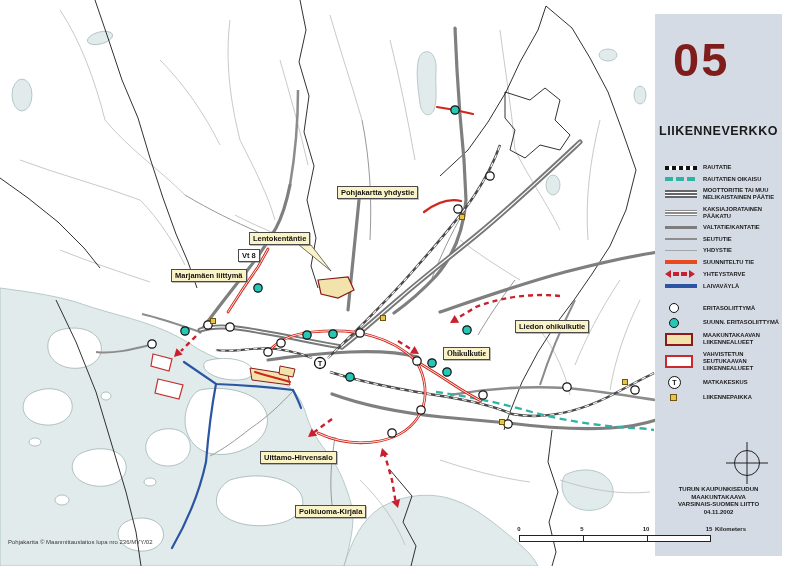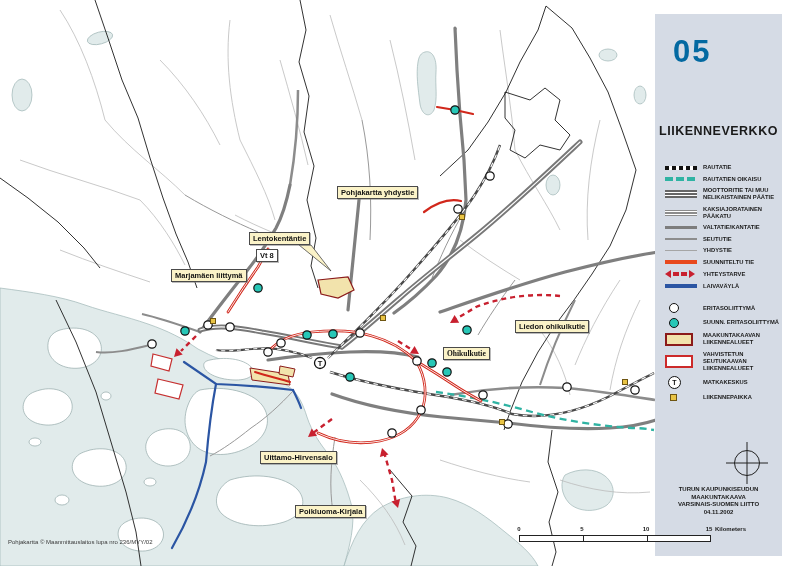--- a/index.html
+++ b/index.html
@@ -2,22 +2,22 @@
 <html><head>
 <meta charset="utf-8">
 <style>
   html,body{margin:0;padding:0;background:#fff;}
   #page{position:relative;width:800px;height:566px;background:#fff;overflow:hidden;
         font-family:"Liberation Sans",sans-serif;}
   #map-svg{position:absolute;left:0;top:0;}
 
   
   #panel{position:absolute;left:655px;top:14px;width:127px;height:542px;background:#D5DBE5;}
-  #sheet-number{position:absolute;left:18px;top:22px;font-size:31px;font-weight:bold;
-                color:#0369a1;letter-spacing:2px;line-height:1;}
+  #sheet-number{position:absolute;left:18px;top:22px;font-size:47px;font-weight:bold;
+                color:#7f1d1d;letter-spacing:2px;line-height:1;}
   #panel-title{position:absolute;left:0;top:110px;width:100%;text-align:center;
                font-size:12.5px;font-weight:bold;color:#1a1a1a;letter-spacing:0.5px;}
   #legend{position:absolute;left:10px;top:150px;width:114px;}
   .lg-row{display:flex;align-items:center;margin-bottom:4.5px;}
   .lg-sw{flex:0 0 32px;margin-right:6px;display:flex;align-items:center;justify-content:flex-start;}
   .lg-label{font-size:5.8px;line-height:7px;color:#1a1a1a;width:84px;font-weight:bold;}
   .sw-line{width:32px;}
   .sw-rautatie{height:4px;background:repeating-linear-gradient(90deg,#111 0 4px,#fff 4px 7px);}
   .sw-oikaisu{height:4px;background:repeating-linear-gradient(90deg,#2FB3A3 0 8px,rgba(0,0,0,0) 8px 11px);}
   .sw-moottoritie{height:8px;background:linear-gradient(#666 0 2px,#fff 2px 3px,#666 3px 5px,#fff 5px 6px,#666 6px 8px);}
@@ -265,21 +265,21 @@
       <rect x="210.5" y="318.5" width="5" height="5"></rect>
       <rect x="380.5" y="315.5" width="5" height="5"></rect>
       <rect x="459.5" y="214.5" width="5" height="5"></rect>
       <rect x="622.5" y="379.5" width="5" height="5"></rect>
       <rect x="499.5" y="419.5" width="5" height="5"></rect>
     </g>
   </svg>
 
   <div class="map-label" style="left:337px;top:186px;">Pohjakartta yhdystie</div>
   <div class="map-label" style="left:249px;top:232px;">Lentokentäntie</div>
-  <div class="map-label white" style="left:256px;top:249px;">Vt 8</div>
+  <div class="map-label white" style="left:238px;top:249px;">Vt 8</div>
   <div class="map-label" style="left:171px;top:269px;text-align:right;">Marjamäen liittymä</div>
   <div class="map-label" style="left:491px;top:320px;margin-left:24px;">Liedon ohikulkutie</div>
   <div class="map-label" style="left:443px;top:347px;font-family:Liberation Serif, serif;">Ohikulkutie</div>
   <div class="map-label" style="left:260px;top:451px;">Uittamo-Hirvensalo</div>
   <div class="map-label" style="left:295px;top:505px;">Poikluoma-Kirjala</div>
 
   <div id="panel">
     <div id="sheet-number">05</div>
     <div id="panel-title">LIIKENNEVERKKO</div>
 

